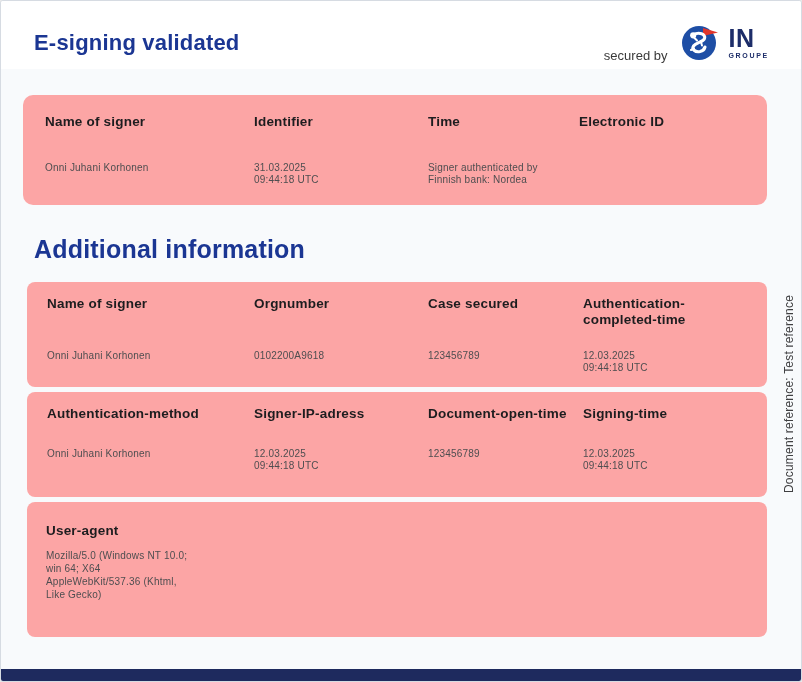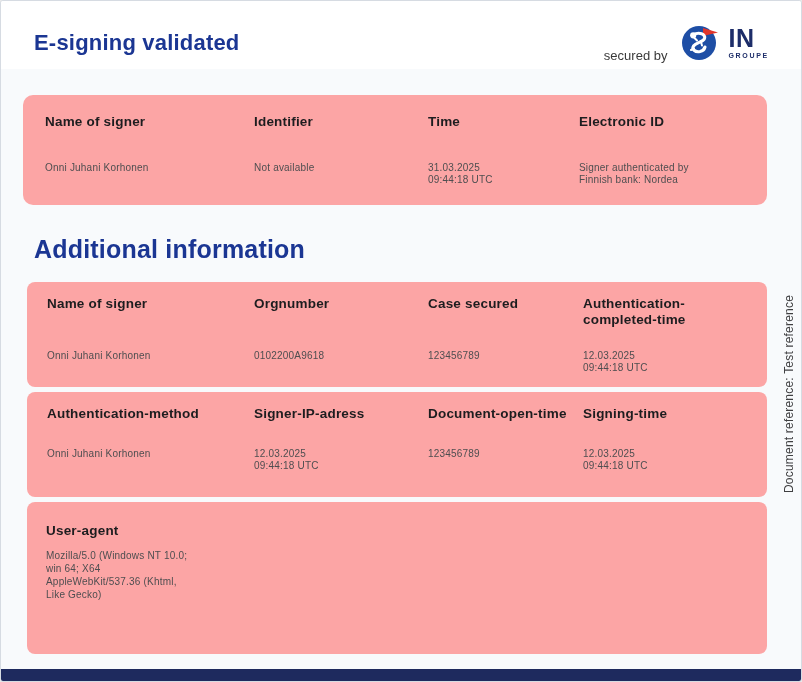--- a/index.html
+++ b/index.html
@@ -119,21 +119,21 @@
   .row-card {
     padding: 14px 20px 0 20px;
     grid-template-columns: 207px 174px 155px 1fr;
     border-radius: 8px;
     height: 105px;
   }
   .row-card.row-a { row-gap: 8px; }
   .row-card.row-b { }
 
   .ua-card {
-    height: 152px;
+    height: 135px;
     border-radius: 8px;
     padding: 21px 20px 0 19px;
   }
   .ua-card .value { margin-top: 10px; line-height: 1.3; }
 
   
   .side-note {
     position: absolute;
     top: 256px;
     right: 5px;
@@ -180,21 +180,20 @@
   </div>
 
   <div class="content">
 
     <section class="card grid4 summary-card">
       <div class="label">Name of signer</div>
       <div class="label">Identifier</div>
       <div class="label">Time</div>
       <div class="label">Electronic ID</div>
       <div class="value">Onni Juhani Korhonen</div>
-      <div class="value">Not available</div>
       <div class="value">31.03.2025
 09:44:18 UTC</div>
       <div class="value">Signer authenticated by
 Finnish bank: Nordea</div>
     </section>
 
     <h2 class="section-heading">Additional information</h2>
 
     <div class="rows-wrap">
 

